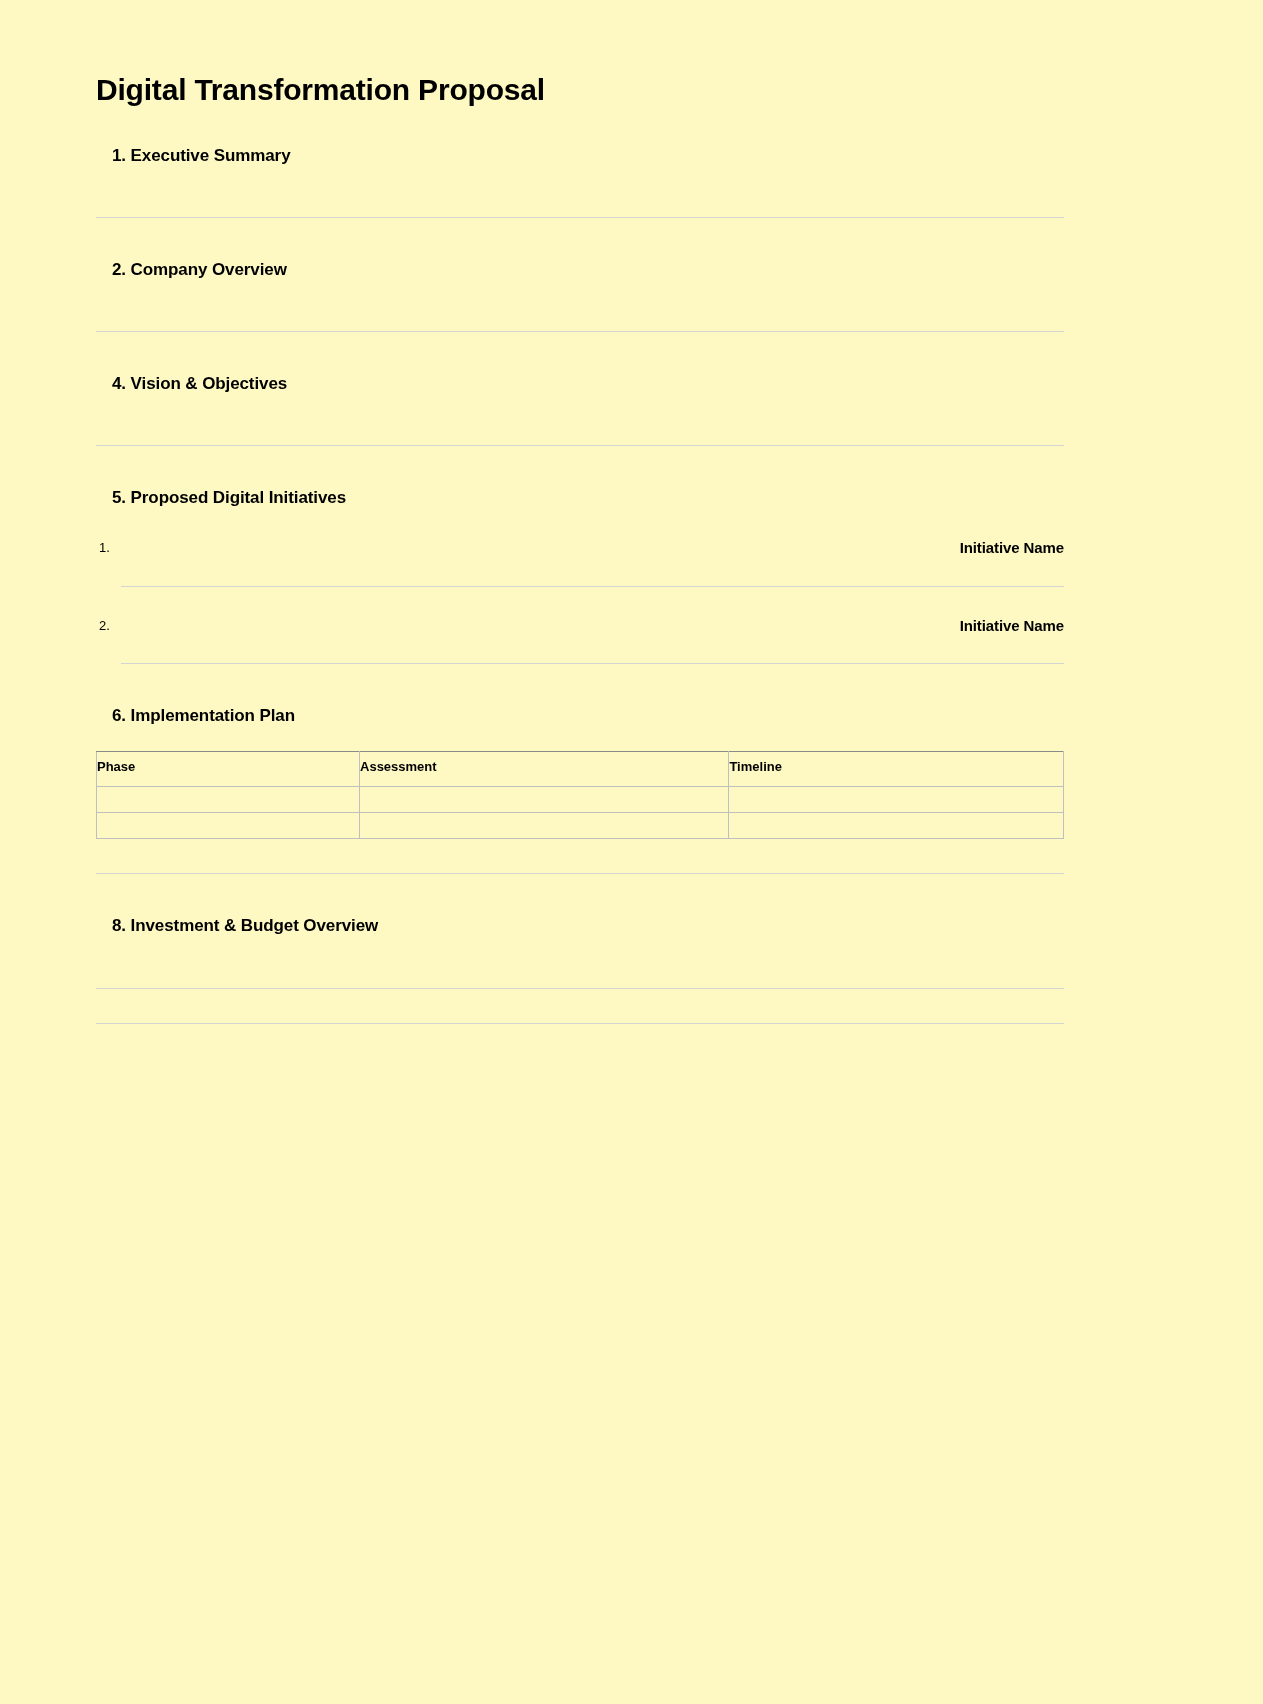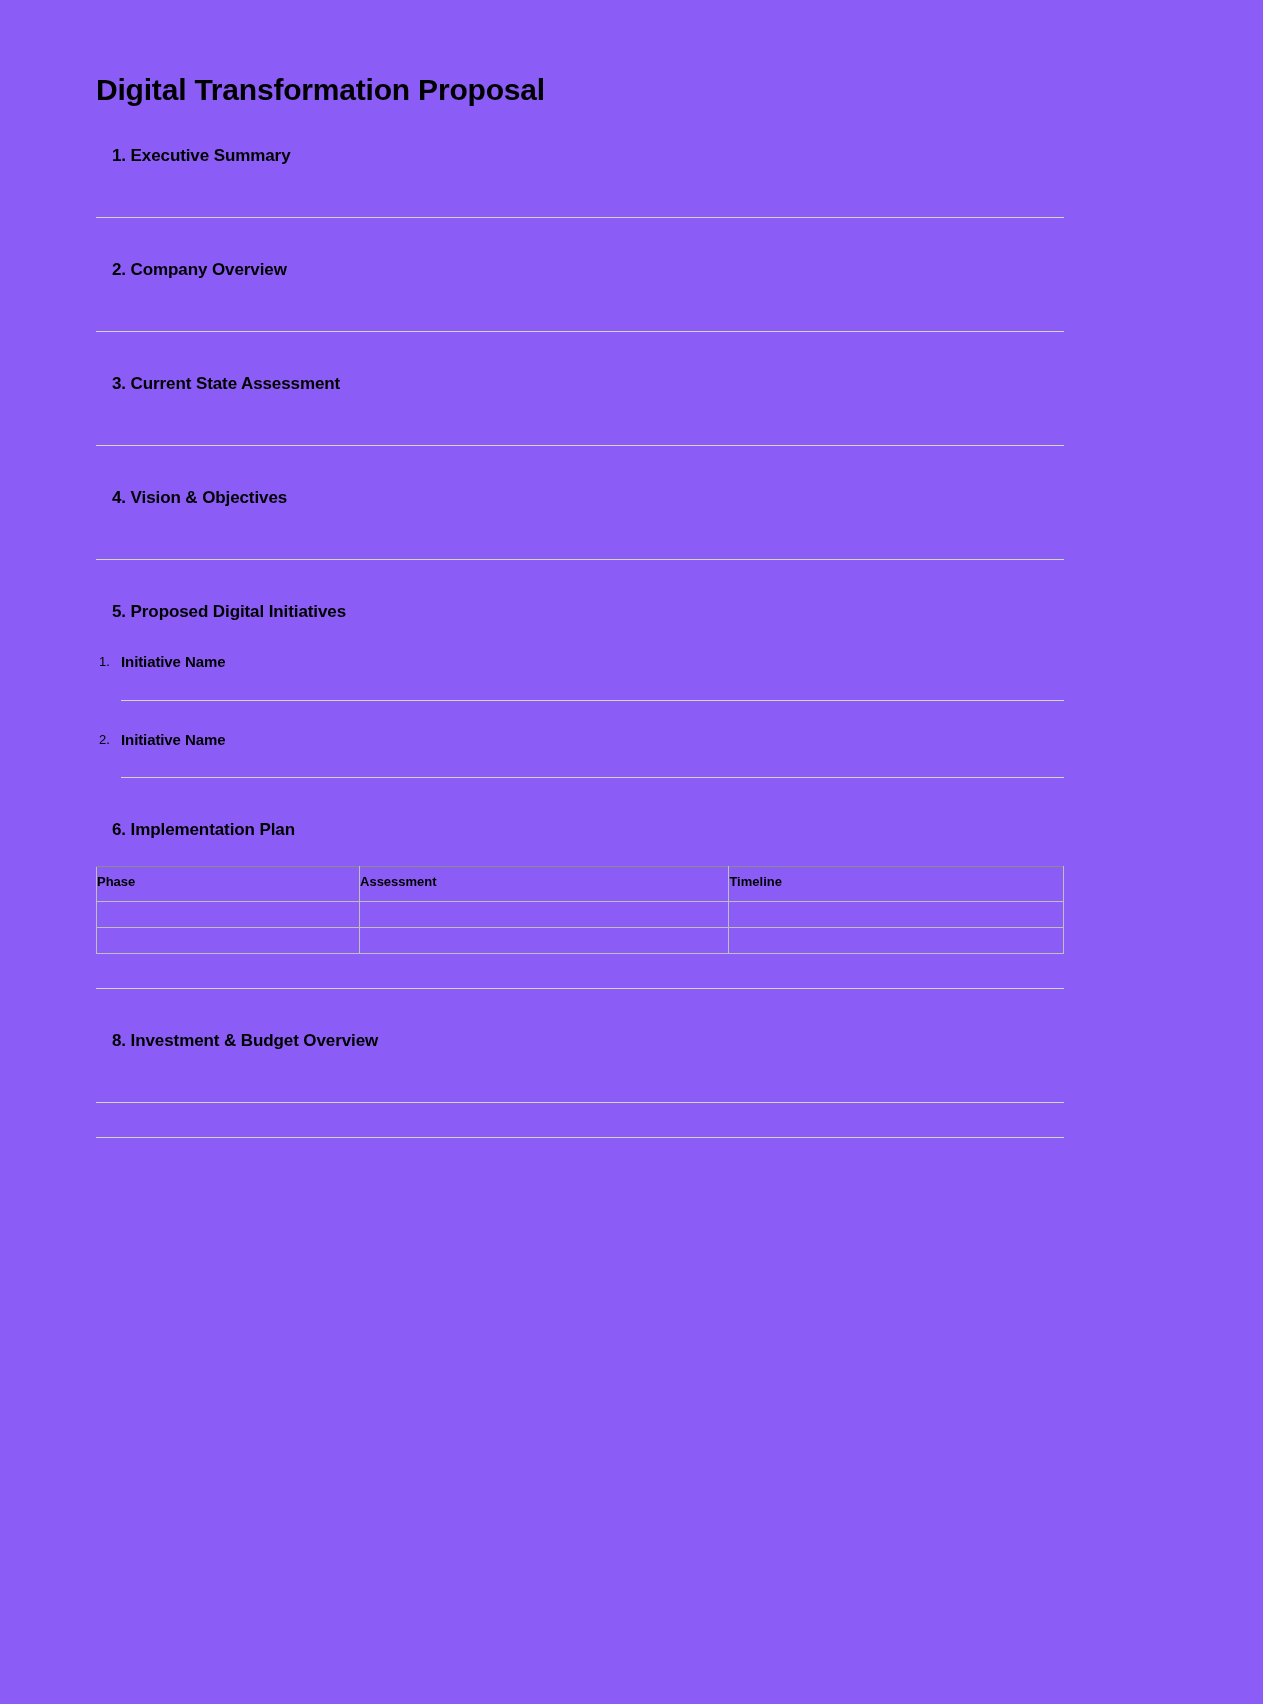--- a/index.html
+++ b/index.html
@@ -11,21 +11,21 @@
     width: 1263px;
     height: 1704px;
     font-family: "Liberation Sans", sans-serif;
     color: #000000;
     -webkit-font-smoothing: antialiased;
   }
   .page {
     position: relative;
     width: 1263px;
     height: 1704px;
-    background: #8b5cf6;
+    background: #fef9c3;
     box-sizing: border-box;
     padding: 0;
     overflow: hidden;
   }
   .content {
     position: absolute;
     left: 96px;
     top: 0;
     width: 968px;
   }
@@ -85,20 +85,21 @@
     line-height: 1.3;
   }
   .initiative-item .marker::after {
     content: ".";
   }
   .initiative-name {
     font-size: 15px;
     font-weight: bold;
     line-height: 1.3;
     letter-spacing: -0.1px;
+    text-align: right;
   }
   .initiative-body {
     height: 28px;
   }
   .initiative-divider {
     border: 0;
     border-top: 1px solid #d4d4d4;
     margin: 0;
     width: 100%;
     height: 0;
@@ -145,25 +146,20 @@
       <div class="section-body"></div>
       <hr class="divider">
     </section>
 
     <section class="section section-gap">
       <h2 class="section-heading">2. Company Overview</h2>
       <div class="section-body"></div>
       <hr class="divider">
     </section>
 
-    <section class="section section-gap">
-      <h2 class="section-heading">3. Current State Assessment</h2>
-      <div class="section-body"></div>
-      <hr class="divider">
-    </section>
 
     <section class="section section-gap">
       <h2 class="section-heading">4. Vision &amp; Objectives</h2>
       <div class="section-body"></div>
       <hr class="divider">
     </section>
 
     <section class="section section-gap">
       <h2 class="section-heading">5. Proposed Digital Initiatives</h2>
 

